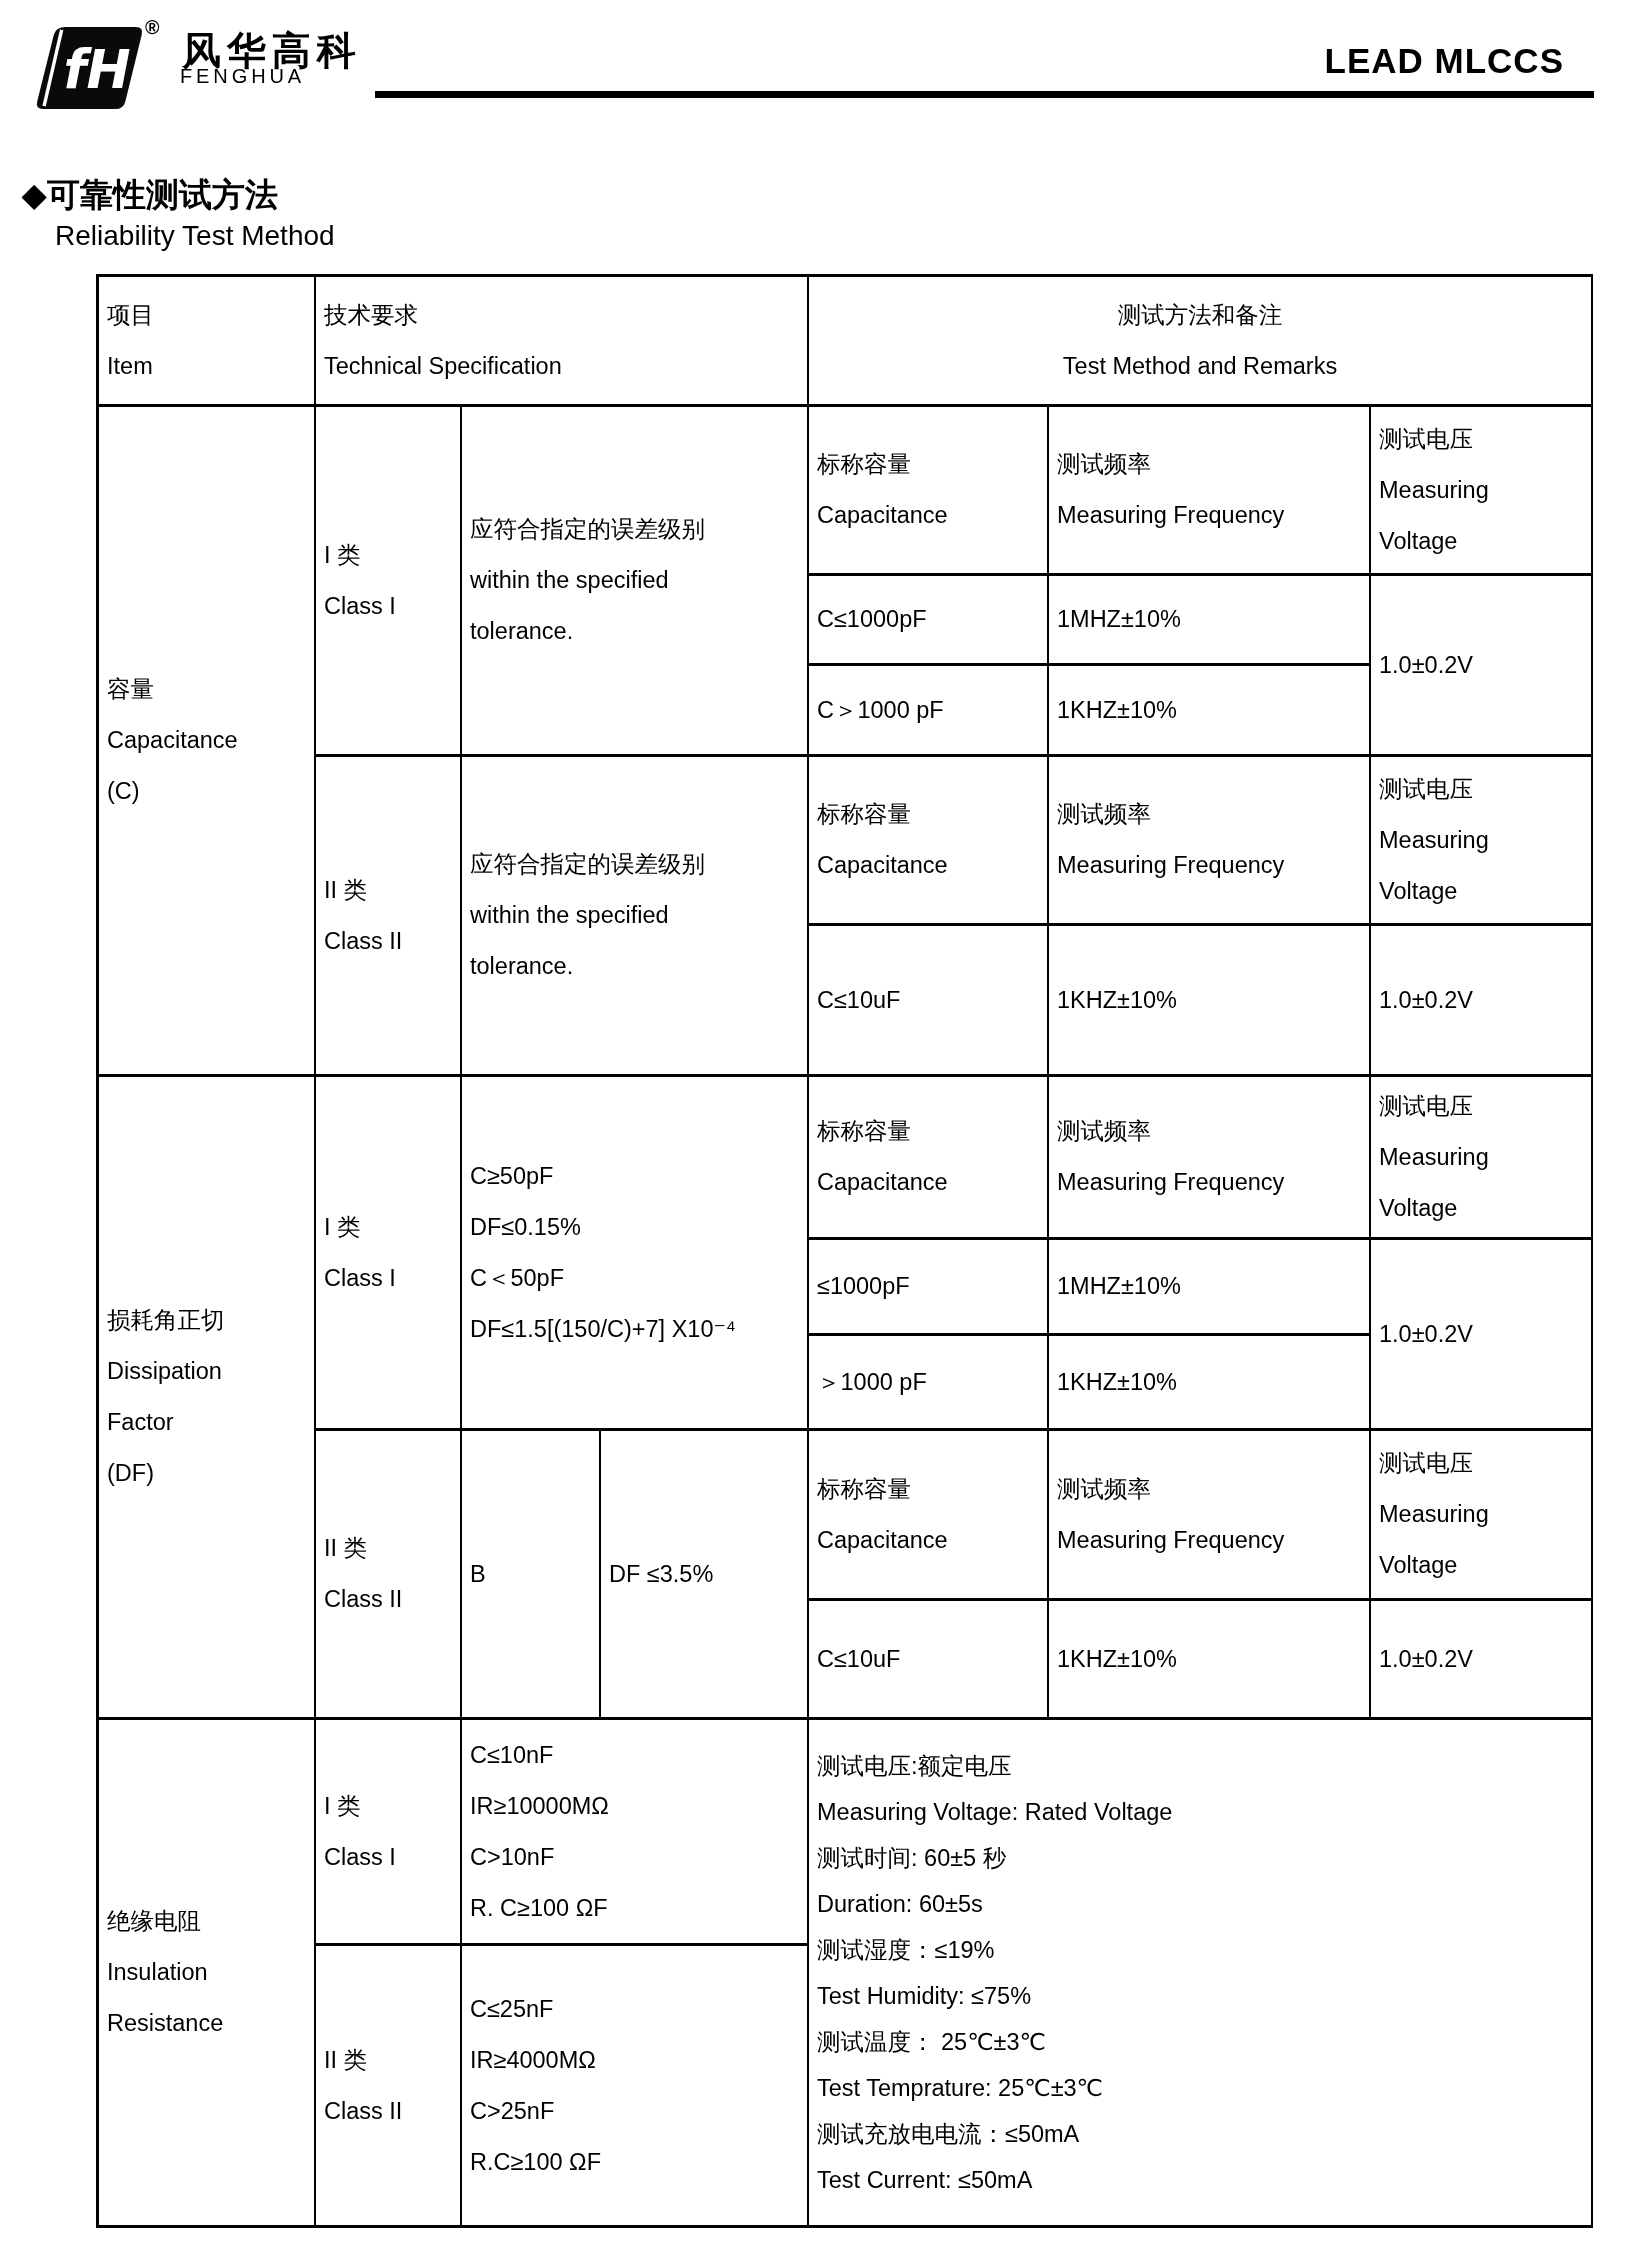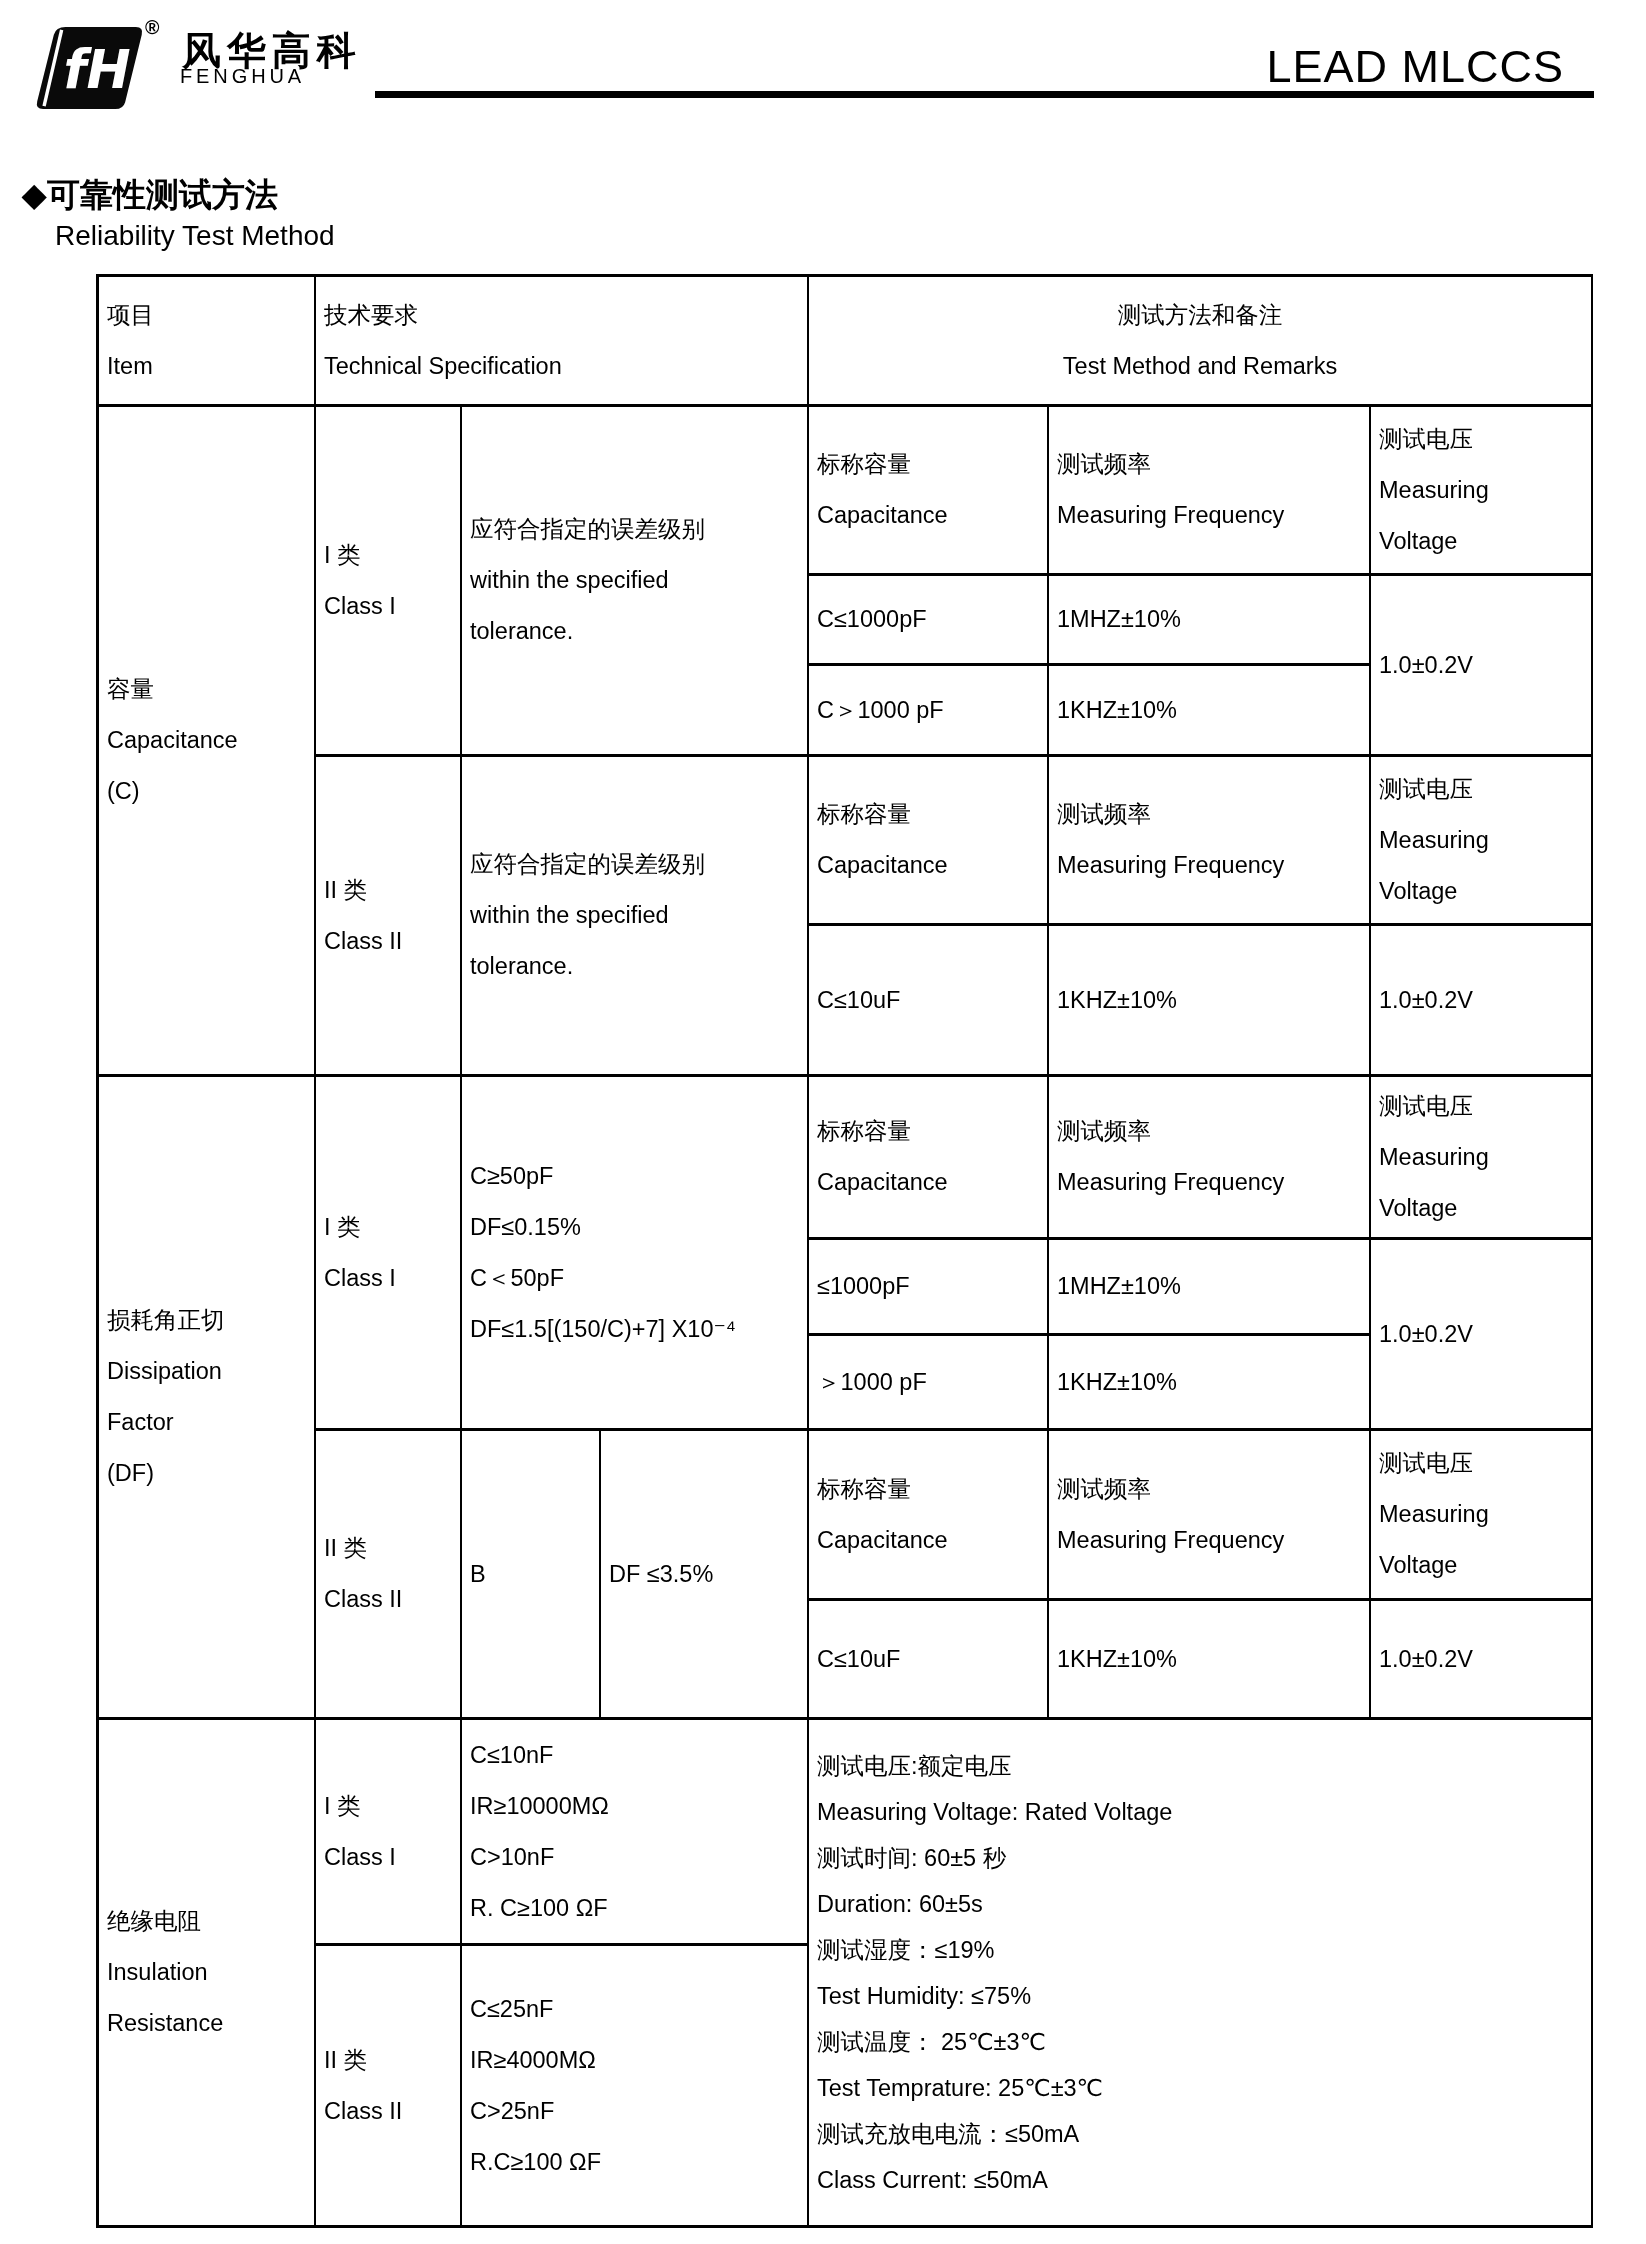--- a/index.html
+++ b/index.html
@@ -9,21 +9,21 @@
     background:#fff;
     font-family:"Liberation Sans","DejaVu Sans",sans-serif;
     color:#000;
     overflow:hidden;
   }
   
   #logo-mark{position:absolute;left:34px;top:25.5px;width:110px;height:84px;}
   #reg-mark{position:absolute;left:145px;top:15.7px;font-size:19.6px;font-weight:bold;}
   #brand-cn{position:absolute;left:182px;top:23.5px;font-size:39px;font-weight:bold;letter-spacing:5.9px;}
   #brand-en{position:absolute;left:180px;top:65px;font-size:20px;letter-spacing:3.9px;font-weight:normal;}
-  #doc-title{position:absolute;right:83px;top:41px;font-size:45px;font-weight:normal;letter-spacing:1px;}
+  #doc-title{position:absolute;right:83px;top:41px;font-size:35px;font-weight:bold;letter-spacing:1px;}
   #header-rule{position:absolute;left:375px;top:91px;width:1219px;height:6.9px;background:#000;}
   
   #sec-title-cn{position:absolute;left:21.6px;top:173px;font-size:33px;font-weight:bold;}
   #sec-title-en{position:absolute;left:55px;top:220px;font-size:28px;}
   
   #rel-table{
     position:absolute;left:96px;top:274px;
     display:grid;
     grid-template-columns:217px 146px 139px 208px 240px 322px 222px;
     grid-template-rows:130px 169px 90px 91px 169px 151px 163px 96px 95px 170px 119px 226px 282px;
@@ -236,18 +236,18 @@
     <div class="cell tight" style="grid-area:12/5/14/8">
         <div class="ln">测试电压:额定电压</div>
         <div class="ln">Measuring Voltage: Rated Voltage</div>
         <div class="ln">测试时间: 60±5 秒</div>
         <div class="ln">Duration: 60±5s</div>
         <div class="ln">测试湿度：≤19%</div>
         <div class="ln">Test Humidity: ≤75%</div>
         <div class="ln">测试温度： 25℃±3℃</div>
         <div class="ln">Test Temprature: 25℃±3℃</div>
         <div class="ln">测试充放电电流：≤50mA</div>
-        <div class="ln">Class Current: ≤50mA</div>
+        <div class="ln">Test Current: ≤50mA</div>
       </div>
 
   </div>
 </div>
 
 
 </body></html>

